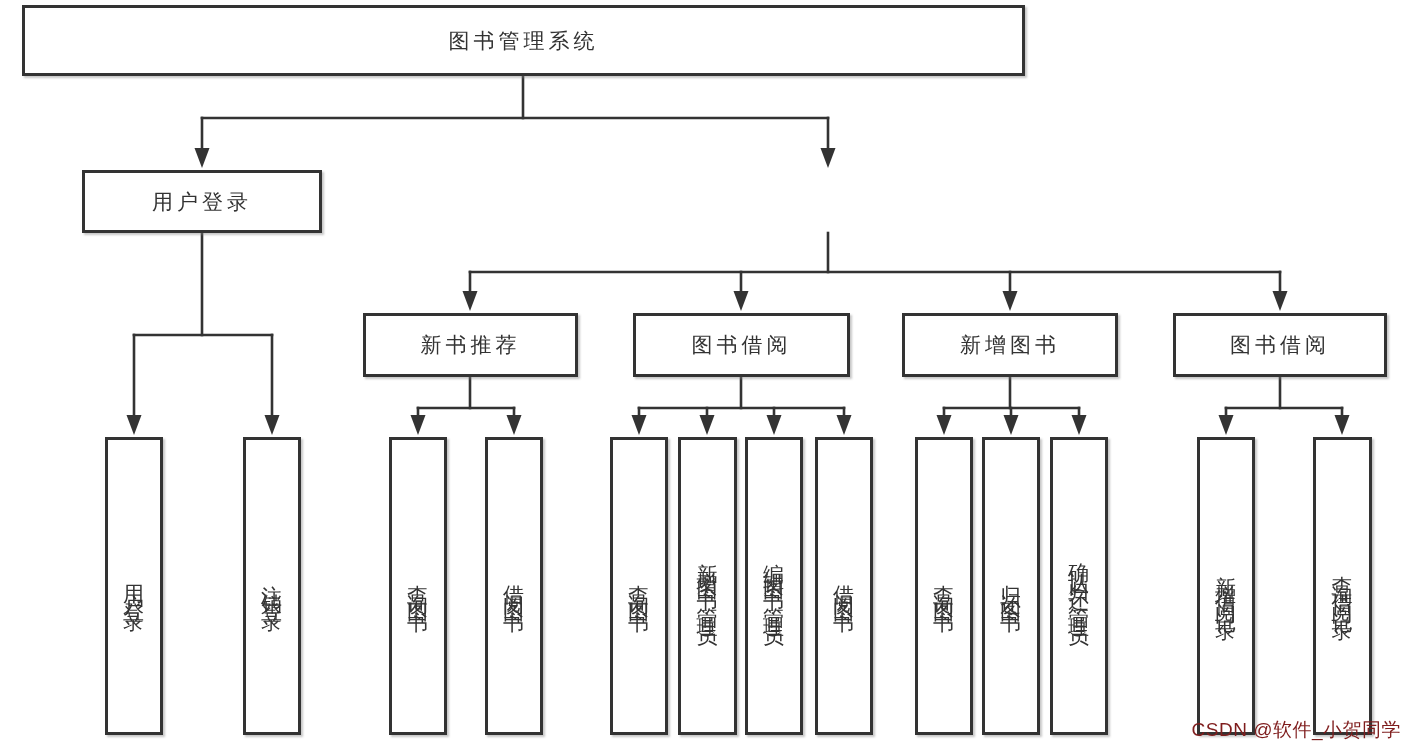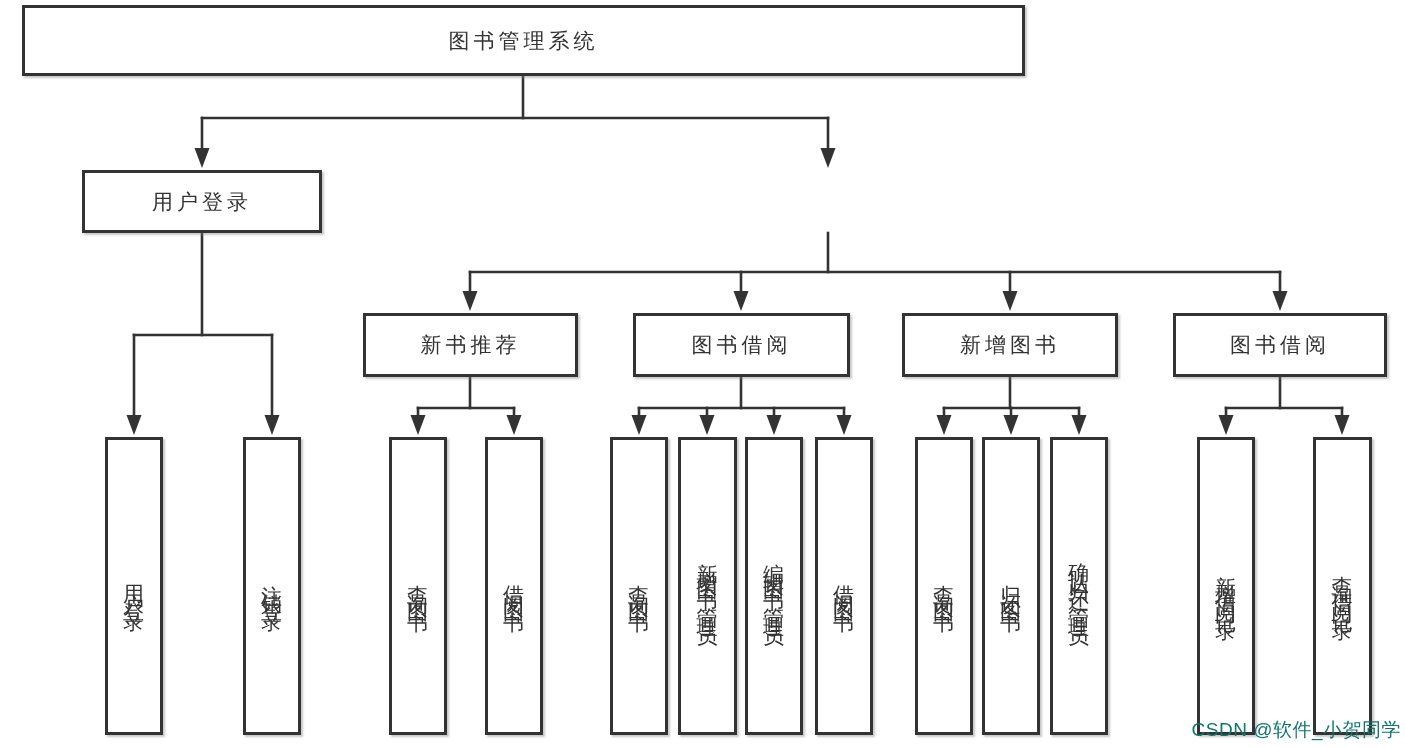--- a/index.html
+++ b/index.html
@@ -172,14 +172,14 @@
     <span>确认归还（管理员）</span>
   </div>
 
   <div class="node leaf" style="left:1197px;top:437px;width:58px;height:298px">
     <span>新增借阅记录</span>
   </div>
   <div class="node leaf" style="left:1313px;top:437px;width:59px;height:298px">
     <span>查询借阅记录</span>
   </div>
 
-  <div id="watermark" style="color: #0f766e;">CSDN @软件_小贺同学</div>
+  <div id="watermark" style="color: #7f1d1d;">CSDN @软件_小贺同学</div>
 </div>
 
 </body></html>

